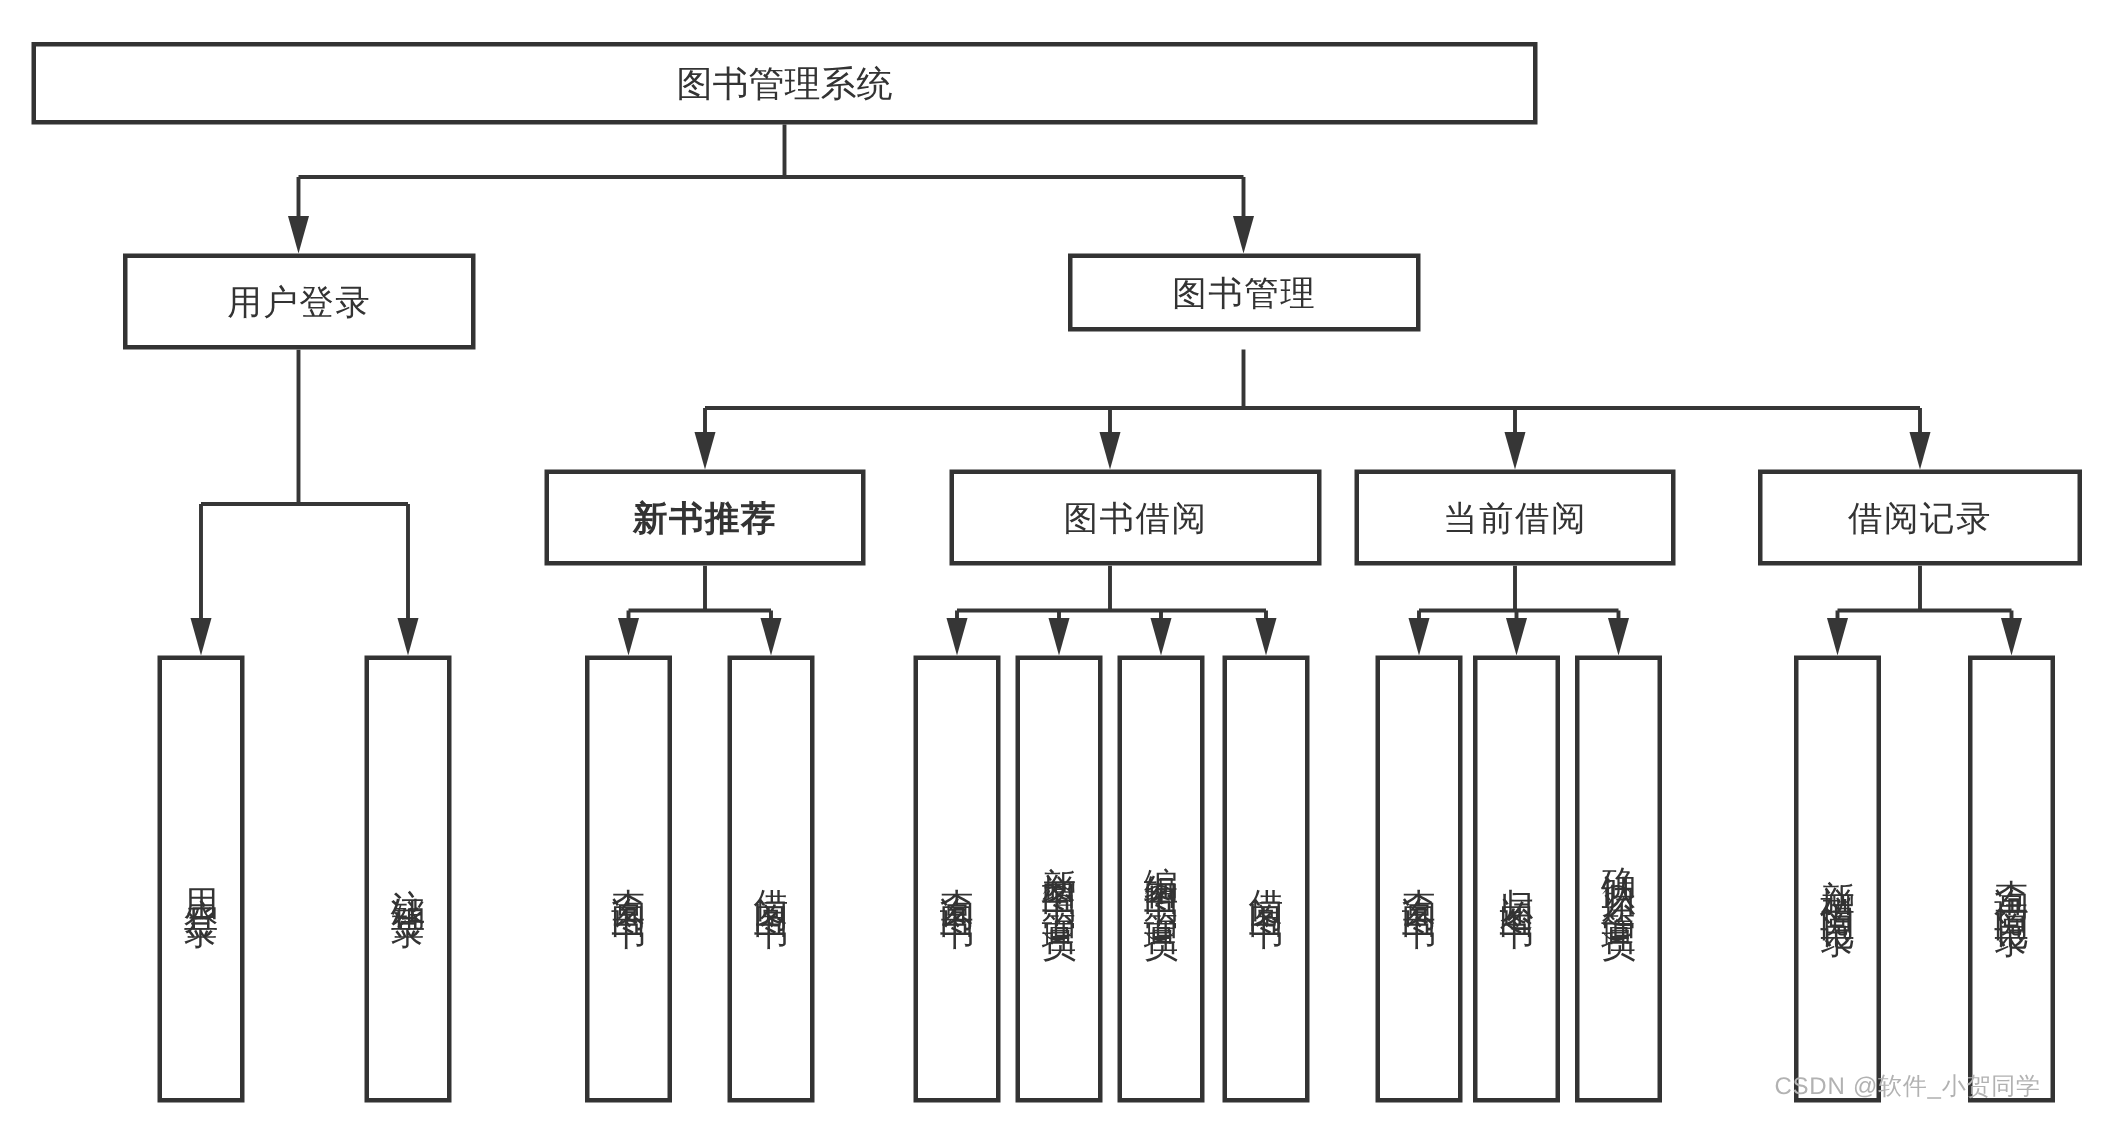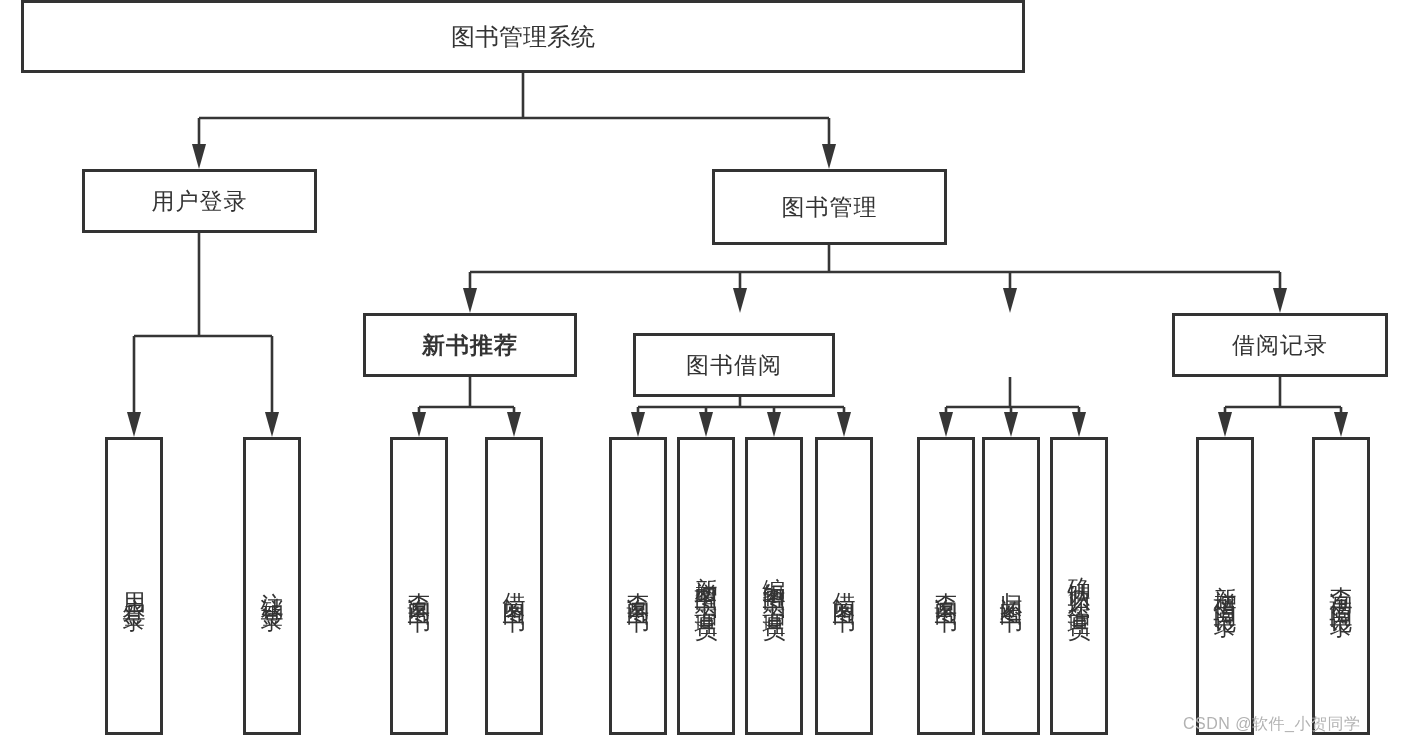--- a/index.html
+++ b/index.html
@@ -56,27 +56,28 @@
       <polygon points="767,412 781,412 774,437"></polygon>
       <polygon points="837,412 851,412 844,437"></polygon>
       <polygon points="939,412 953,412 946,437"></polygon>
       <polygon points="1004,412 1018,412 1011,437"></polygon>
       <polygon points="1072,412 1086,412 1079,437"></polygon>
       <polygon points="1218,412 1232,412 1225,437"></polygon>
       <polygon points="1334,412 1348,412 1341,437"></polygon>
     </g>
   </svg>
 
-  <div class="node root-node" style="left:21px; top:0; width:1004px; height:73px;">图书管理系统</div>
+  <div class="node root-node" style="left:21px; top:28px; width:1004px; height:55px;">图书管理系统</div>
 
   <div class="node h-node" style="left:82px; top:169px; width:235px; height:64px;">用户登录</div>
-  <div class="node h-node" style="left:712px; top:169px; width:235px; height:76px;">图书管理</div>
+  <div class="node h-node" style="left:712px; top:169px; width:235px; height:52px;">图书管理</div>
 
   <div class="node h-node" style="left:363px; top:313px; width:214px; height:64px;font-weight:bold;">新书推荐</div>
-  <div class="node h-node" style="left:633px; top:313px; width:202px; height:64px;margin-top:20px;">图书借阅</div>
+  <div class="node h-node" style="left:633px; top:313px; width:248px; height:64px;">图书借阅</div>
+  <div class="node h-node" style="left:903px; top:313px; width:214px; height:64px;">当前借阅</div>
   <div class="node h-node" style="left:1172px; top:313px; width:216px; height:64px;text-align:right;">借阅记录</div>
 
   <div class="node leaf" style="left:105px;">用户登录</div>
   <div class="node leaf" style="left:243px;">注销登录</div>
   <div class="node leaf" style="left:390px;">查询图书</div>
   <div class="node leaf" style="left:485px;">借阅图书</div>
   <div class="node leaf" style="left:609px;">查询图书</div>
   <div class="node leaf" style="left:677px;">新增图书（管理员）</div>
   <div class="node leaf" style="left:745px;">编辑图书（管理员）</div>
   <div class="node leaf" style="left:815px;">借阅图书</div>

